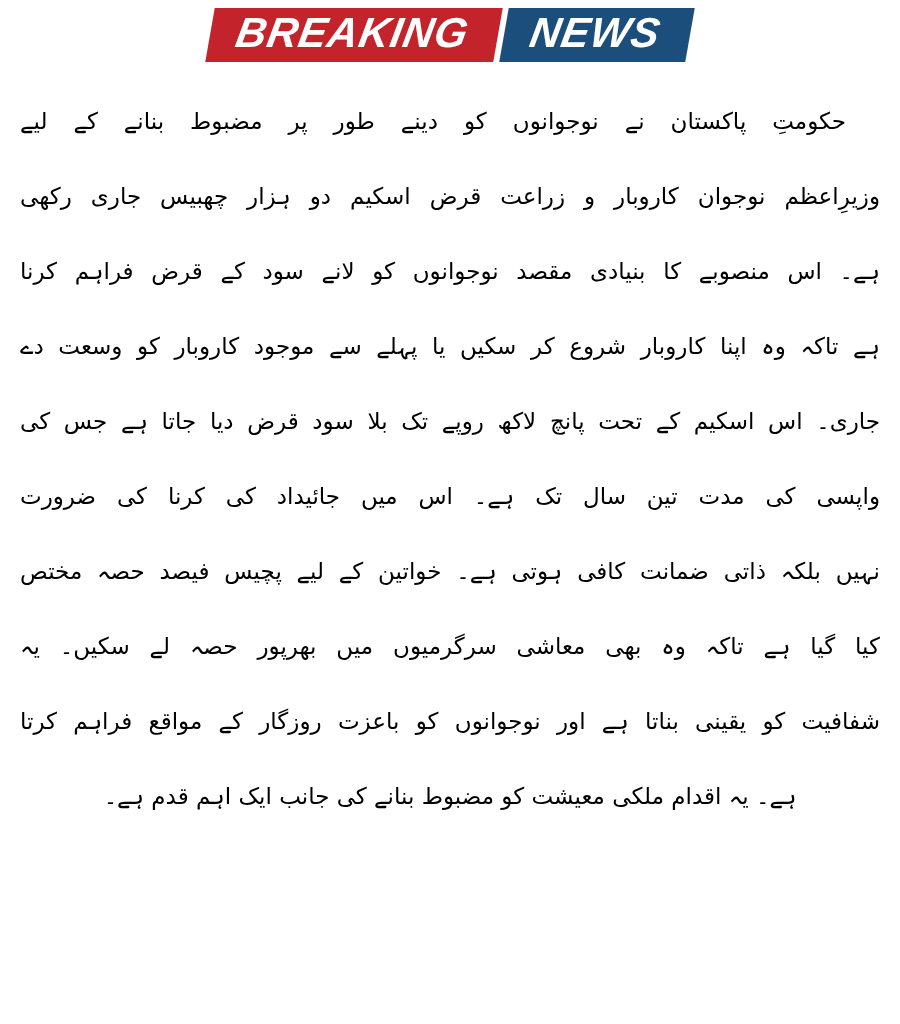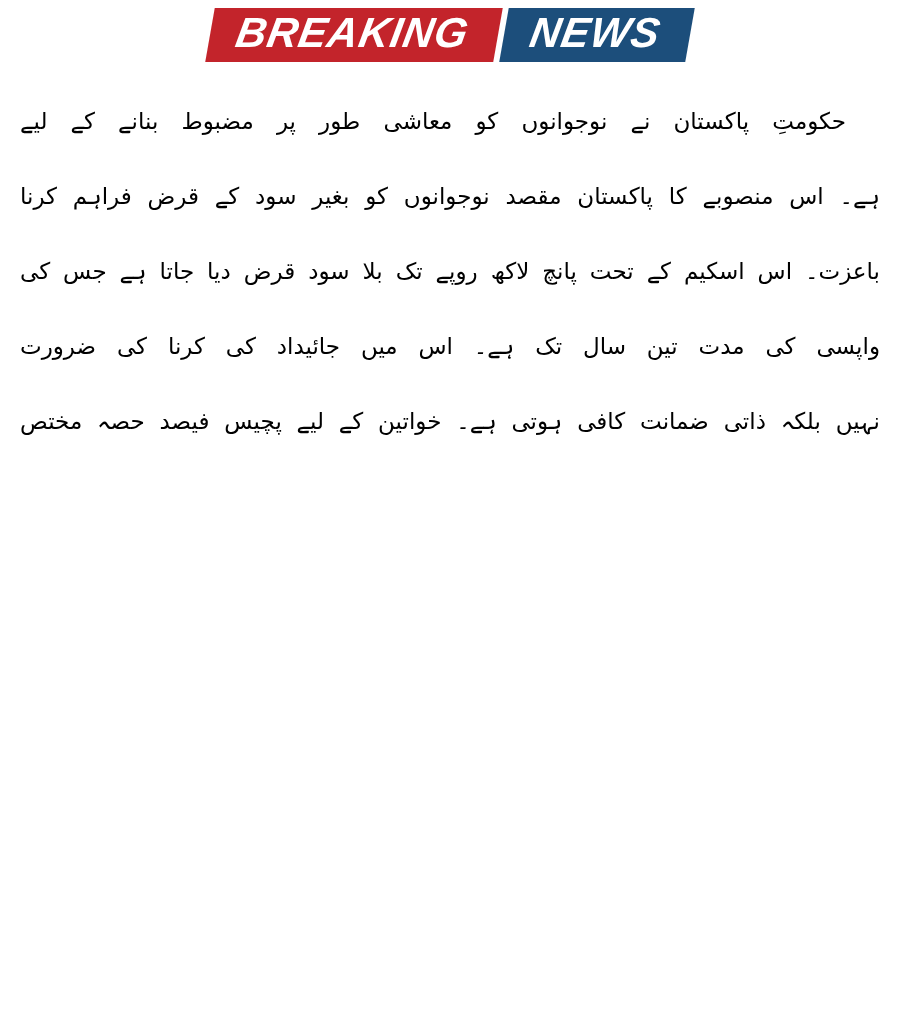--- a/index.html
+++ b/index.html
@@ -66,18 +66,23 @@
 <div class="banner">
   <div class="banner-seg red">
     <span>BREAKING</span>
   </div>
   <div class="banner-seg blue">
     <span>NEWS</span>
   </div>
 </div>
 
 <div class="article" dir="rtl">
-  <div class="line first">حکومتِ پاکستان نے نوجوانوں کو معاشی طور پر مضبوط بنانے کے لیے</div>
-  <div class="line">ہے۔ اس منصوبے کا پاکستان مقصد نوجوانوں کو بغیر سود کے قرض فراہم کرنا</div>
-  <div class="line">باعزت۔ اس اسکیم کے تحت پانچ لاکھ روپے تک بلا سود قرض دیا جاتا ہے جس کی</div>
+  <div class="line first">حکومتِ پاکستان نے نوجوانوں کو دینے طور پر مضبوط بنانے کے لیے</div>
+  <div class="line">وزیرِاعظم نوجوان کاروبار و زراعت قرض اسکیم دو ہزار چھبیس جاری رکھی</div>
+  <div class="line">ہے۔ اس منصوبے کا بنیادی مقصد نوجوانوں کو لانے سود کے قرض فراہم کرنا</div>
+  <div class="line">ہے تاکہ وہ اپنا کاروبار شروع کر سکیں یا پہلے سے موجود کاروبار کو وسعت دے</div>
+  <div class="line">جاری۔ اس اسکیم کے تحت پانچ لاکھ روپے تک بلا سود قرض دیا جاتا ہے جس کی</div>
   <div class="line">واپسی کی مدت تین سال تک ہے۔ اس میں جائیداد کی کرنا کی ضرورت</div>
   <div class="line">نہیں بلکہ ذاتی ضمانت کافی ہوتی ہے۔ خواتین کے لیے پچیس فیصد حصہ مختص</div>
+  <div class="line">کیا گیا ہے تاکہ وہ بھی معاشی سرگرمیوں میں بھرپور حصہ لے سکیں۔ یہ</div>
+  <div class="line">شفافیت کو یقینی بناتا ہے اور نوجوانوں کو باعزت روزگار کے مواقع فراہم کرتا</div>
+  <div class="line last">ہے۔ یہ اقدام ملکی معیشت کو مضبوط بنانے کی جانب ایک اہم قدم ہے۔</div>
 </div>
 
 </body></html>

